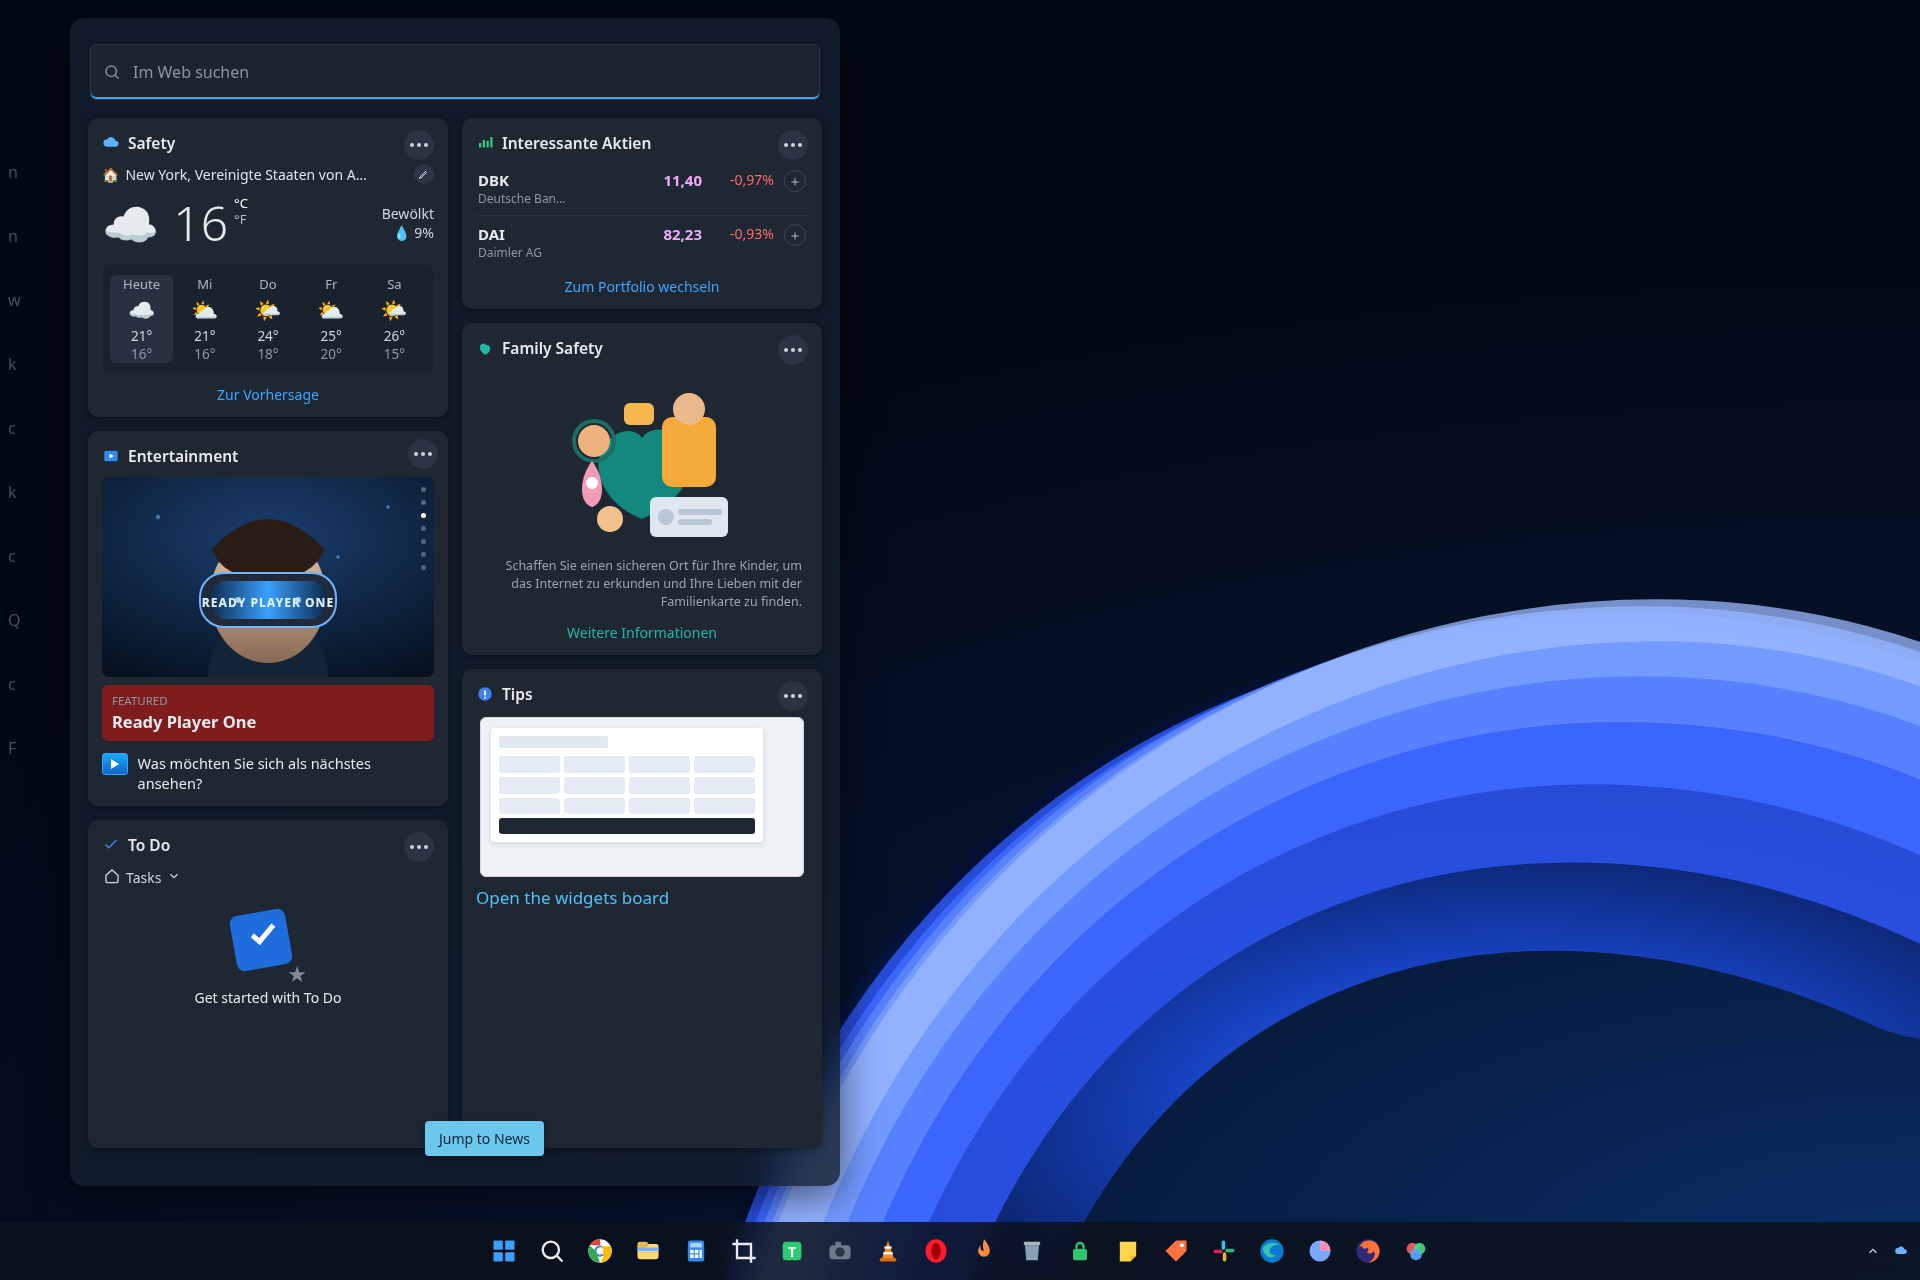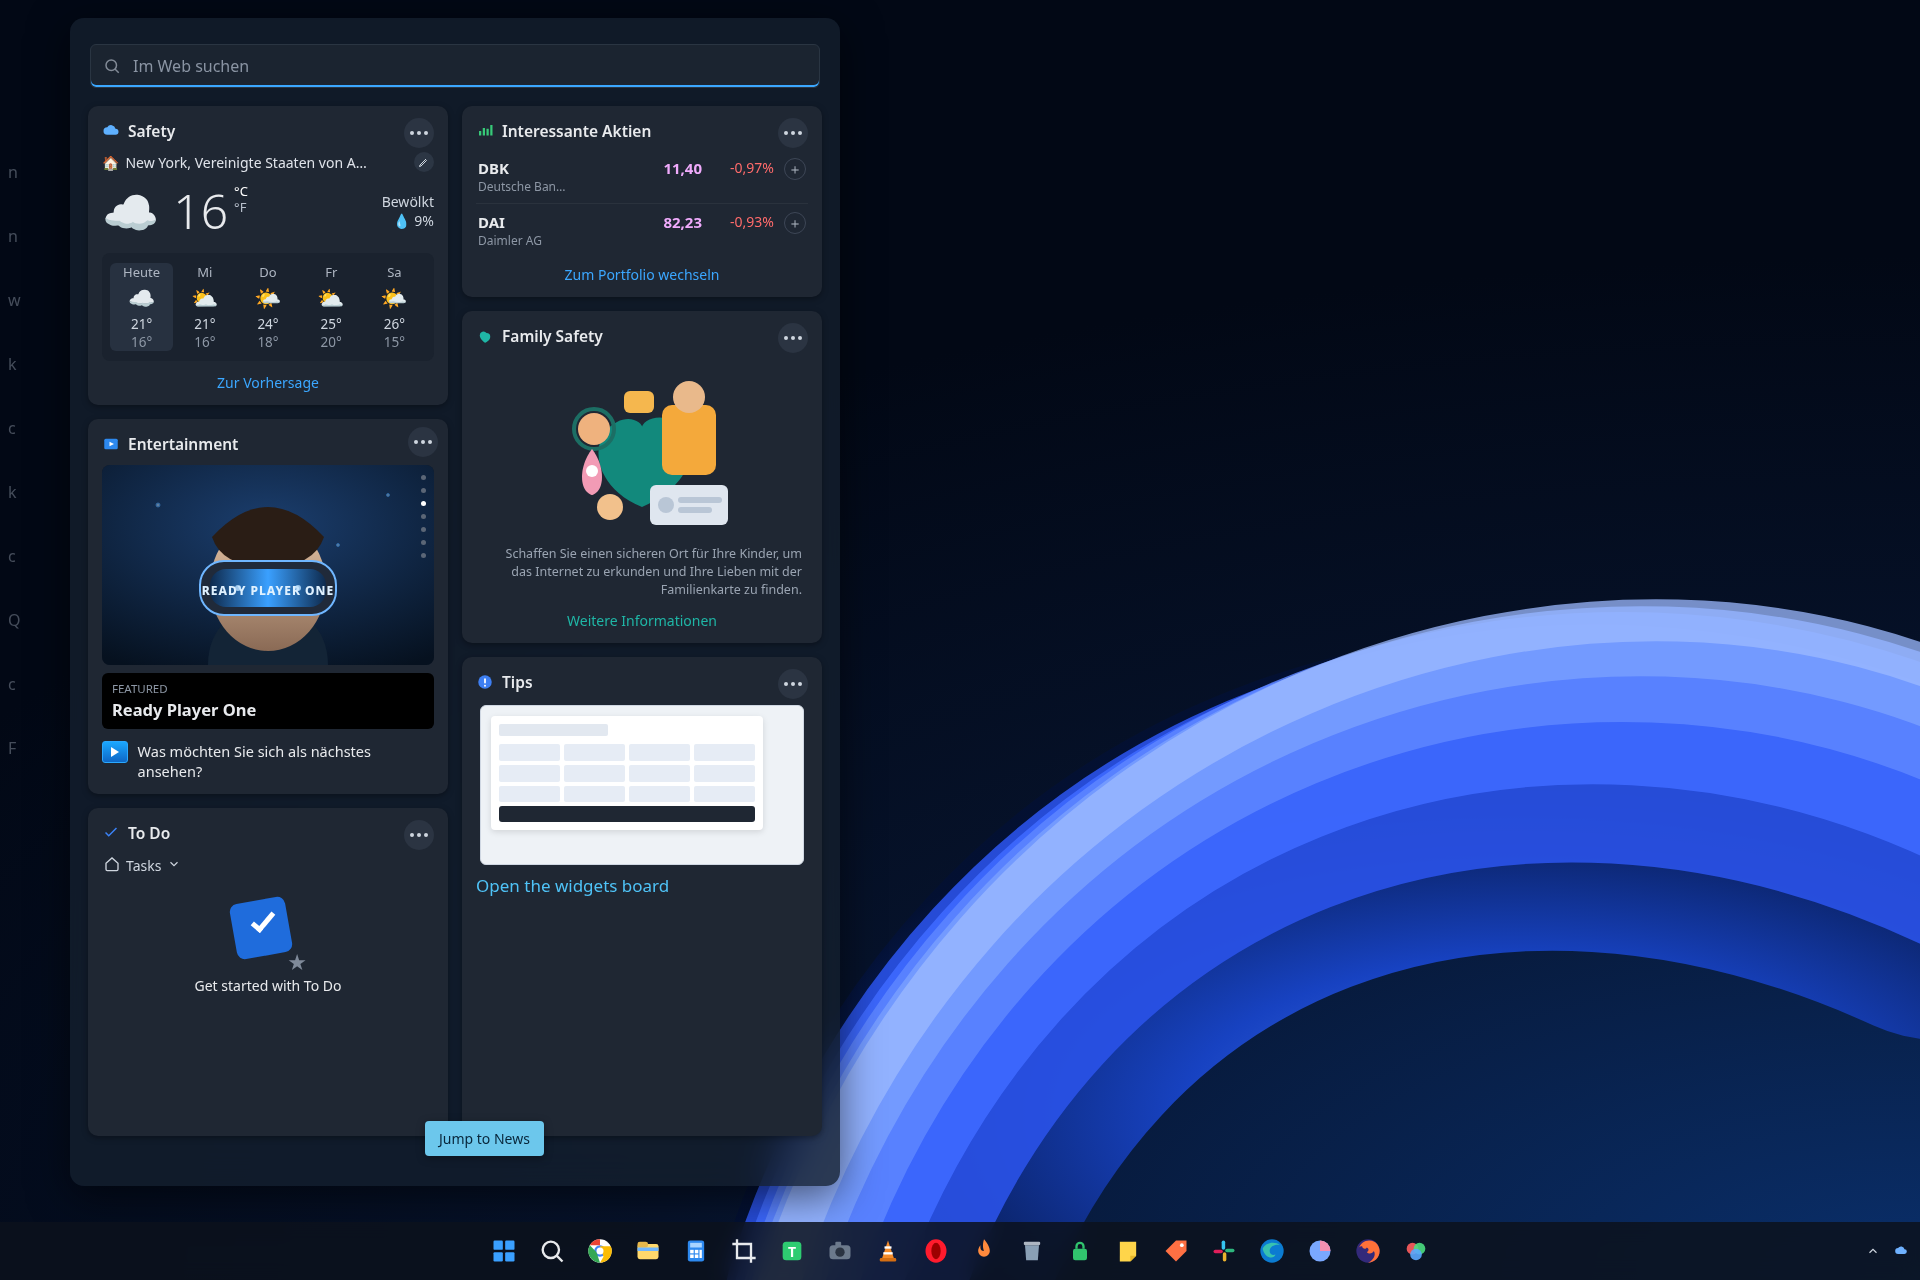--- a/index.html
+++ b/index.html
@@ -33,21 +33,21 @@
     background:var(--panel-blur);
     border-radius:14px;
     box-shadow:0 10px 40px rgba(0,0,0,.55);
     backdrop-filter:blur(18px);
     padding:18px 18px 0;
   }
   .panel-header{display:flex;align-items:center;justify-content:center;position:relative;height:48px}
   .time{font-size:30px;font-weight:400;letter-spacing:.5px;color:#d8dbe0}
   .avatar{position:absolute;right:10px;top:4px;width:38px;height:38px;border-radius:8px;background:radial-gradient(circle at 35% 30%,#8aa0b6,#2a3a4d 70%);cursor:pointer}
 
-  .search{margin:8px 2px 18px;display:flex;align-items:center;gap:10px;height:44px;
+  .search{margin:8px 2px 18px;display:flex;align-items:center;gap:10px;height:56px;
     background:#1b2430;border:1px solid #2a3542;border-radius:6px;padding:0 12px;
     box-shadow:inset 0 -2px 0 var(--accent)}
   .search svg{width:18px;height:18px;opacity:.7}
   .search input{flex:1;background:transparent;border:0;outline:0;color:var(--text);font-size:16px}
   .search input::placeholder{color:#8a94a3}
 
   .cols{display:flex;gap:14px;height:calc(100% - 120px)}
   .col{flex:1;display:flex;flex-direction:column;gap:14px;min-width:0}
 
   .card{background:var(--card);border-radius:10px;padding:14px 14px 12px;box-shadow:0 2px 6px rgba(0,0,0,.35)}
@@ -93,21 +93,21 @@
   .fam-h{font-size:18px;font-weight:700;text-align:center;color:#fff;line-height:1.35}
   .fam-p{font-size:12.5px;color:#9aa4b2;text-align:right;margin:8px 6px 10px;line-height:1.45}
 
   
   .ent-card{padding:10px}
   .ent-hero{position:relative;height:200px;border-radius:8px;overflow:hidden;margin:10px 4px 0;background:#0e1826}
   .ent-hero svg{width:100%;height:100%}
   .dots{position:absolute;right:8px;top:10px;display:flex;flex-direction:column;gap:8px}
   .dots b{width:5px;height:5px;border-radius:50%;background:#5b6676;display:block}
   .dots b.on{background:#fff}
-  .ent-meta{margin:8px 4px 0;background:#000000;border-radius:6px;padding:8px 10px}
+  .ent-meta{margin:8px 4px 0;background:#7f1d1d;border-radius:6px;padding:8px 10px}
   .ent-meta .f{font-size:11.5px;color:#8d97a5}
   .ent-meta .t{font-size:16.5px;font-weight:700;margin-top:2px}
   .ent-q{display:flex;gap:10px;align-items:flex-start;margin:12px 4px 2px}
   .ent-q .play{width:26px;height:22px;background:linear-gradient(#1aa7ff,#0e67c5);border-radius:3px;display:flex;align-items:center;justify-content:center;border:1px solid #2aa8ff}
   .ent-q .play::after{content:"";border-left:8px solid #fff;border-top:5px solid transparent;border-bottom:5px solid transparent}
   .ent-q .qt{font-size:14.5px;line-height:1.4}
 
   
   .tasks-h{display:flex;align-items:center;gap:6px;margin:12px 2px 0;color:#cfd6df;font-size:14px;cursor:pointer}
   .todo-ic{width:70px;height:70px;position:relative;margin:24px auto 6px}

